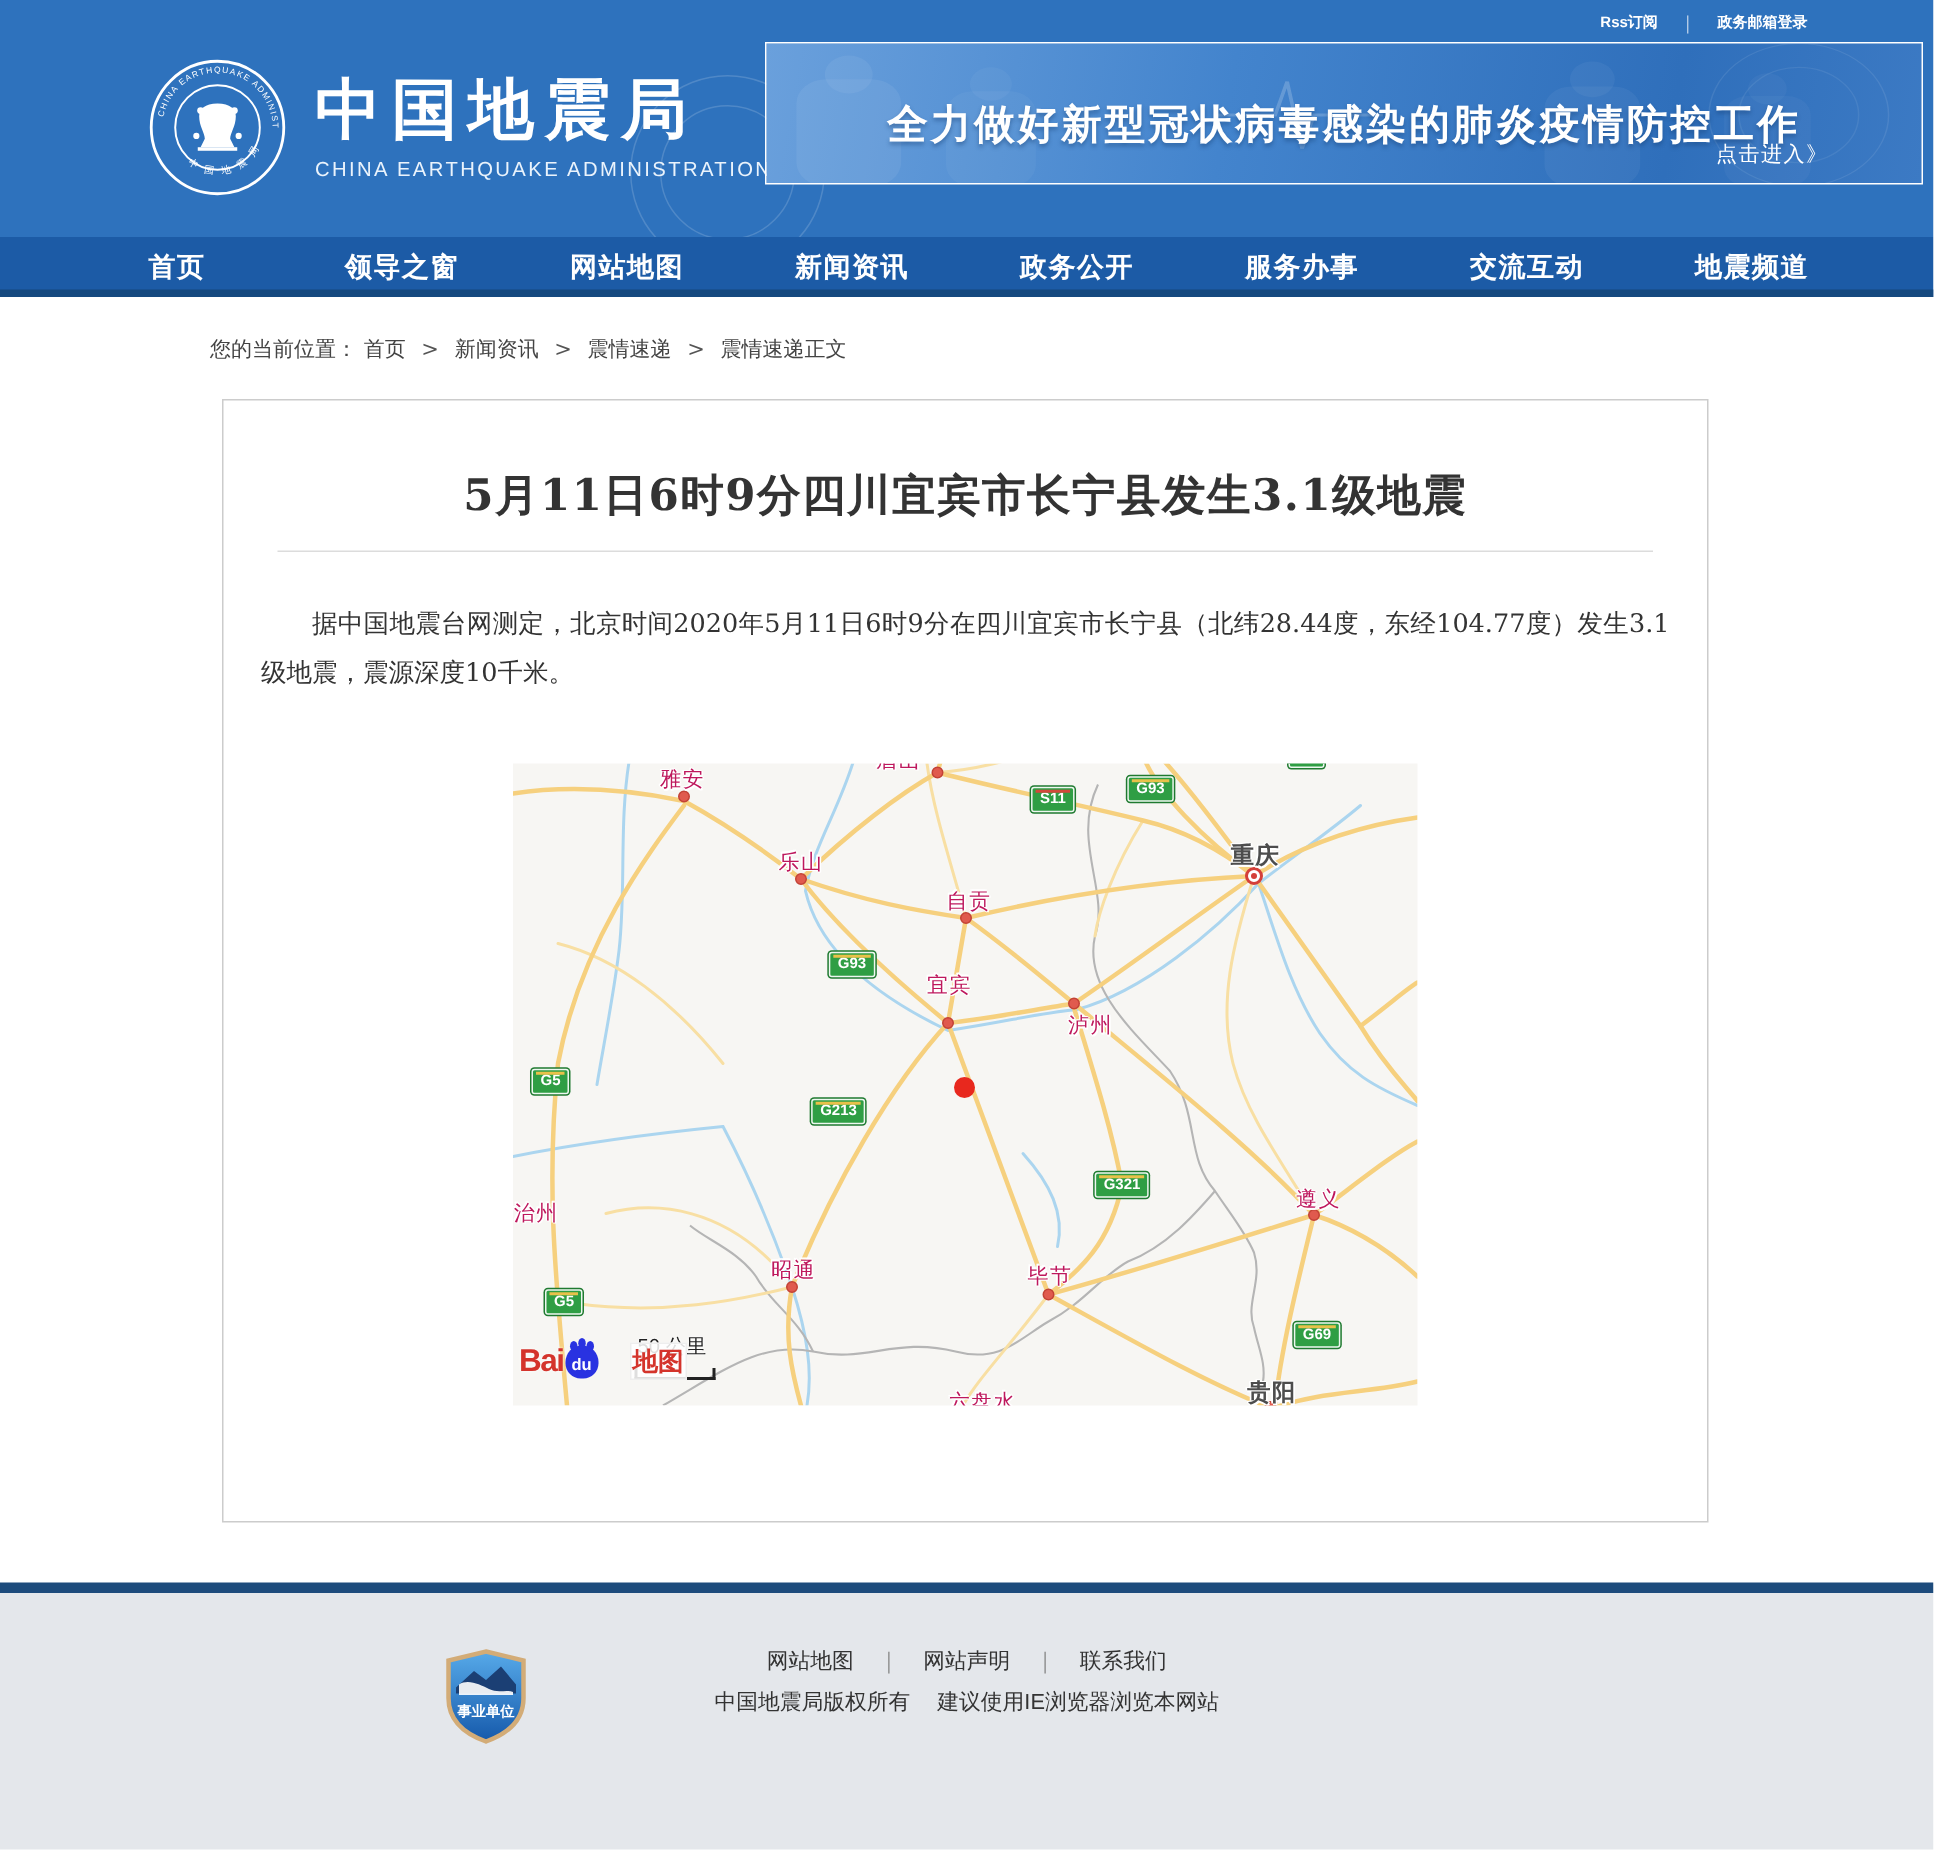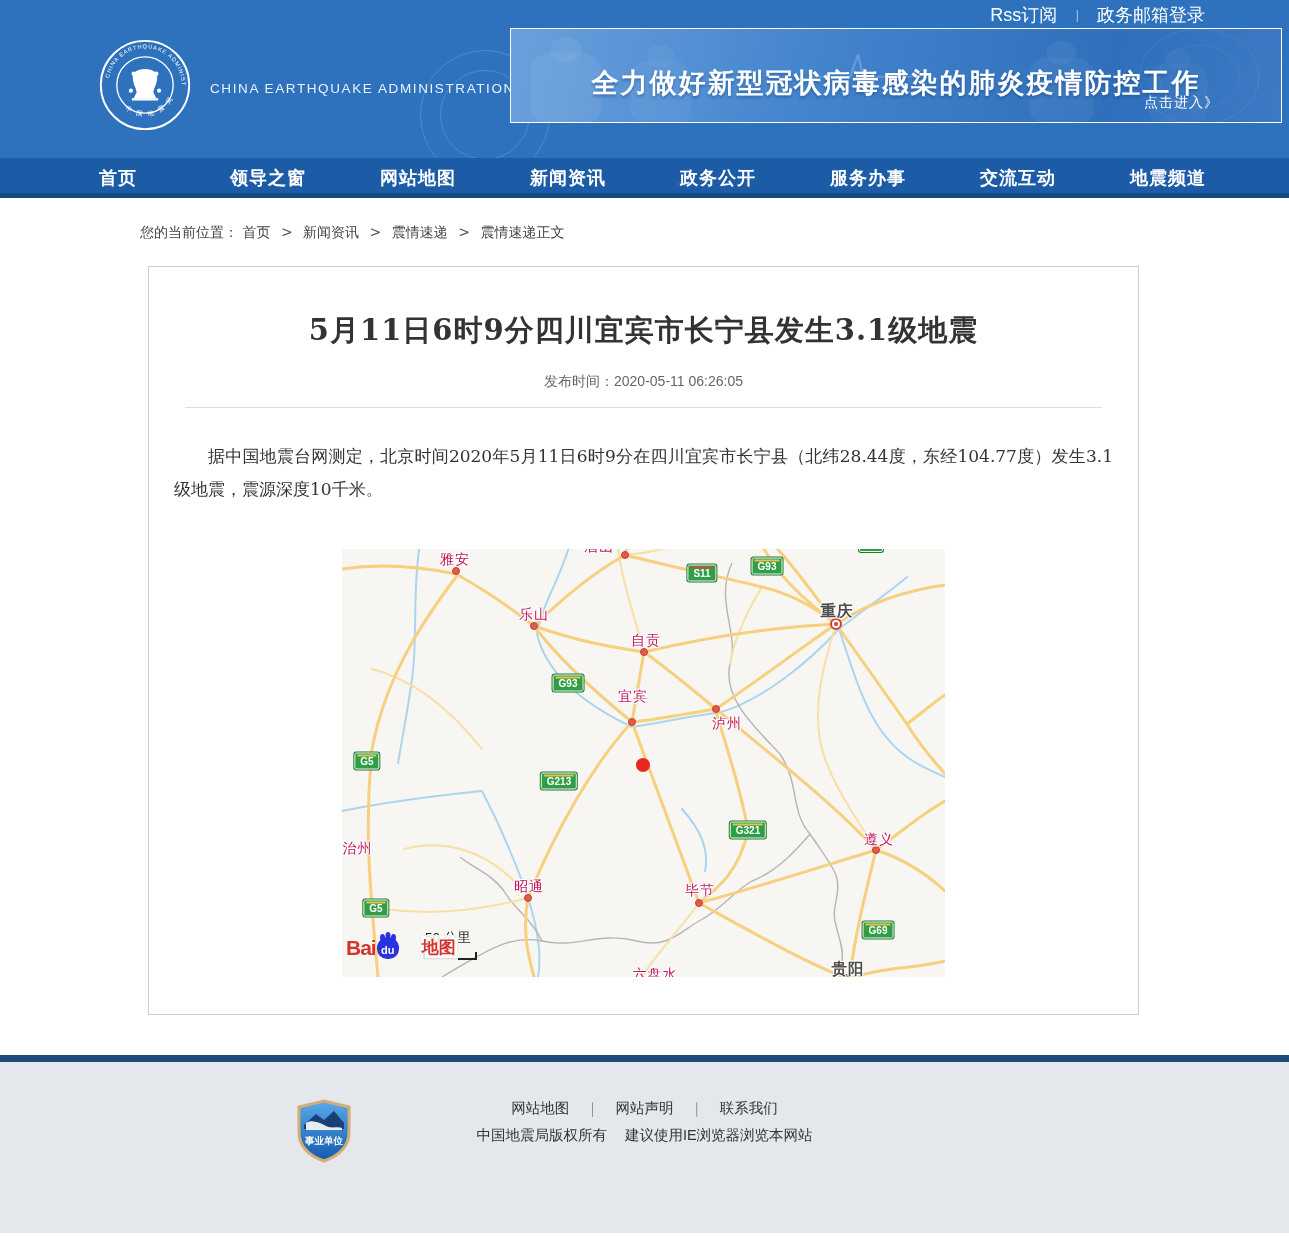--- a/index.html
+++ b/index.html
@@ -5,21 +5,21 @@
   * { margin:0; padding:0; box-sizing:border-box; }
   html,body { background:#fff; }
   body {
     width:1289px; height:1238px; position:relative; overflow:hidden;
     font-family:"Liberation Sans","DejaVu Sans",sans-serif; color:#333;
   }
   
   .site-top { position:relative; height:158px; background:#2e72bd; overflow:hidden; }
   .topbar { height:30px; display:flex; justify-content:flex-end; align-items:center;
             padding-right:84px; gap:14px; position:relative; z-index:5; }
-  .topbar a { color:#fff; font-size:18px; text-decoration:none; cursor:pointer; }
+  .topbar a { color:#fff; font-size:10px; text-decoration:none; cursor:pointer;font-weight:bold; }
   .topbar .sep { color:rgba(255,255,255,.75); font-size:12px; }
   .deco-circle { position:absolute; border:1px solid rgba(255,255,255,.16); border-radius:50%; }
   .logo-wrap { position:absolute; left:98px; top:38px; display:flex; align-items:center; z-index:4; }
   .seal { width:94px; height:94px; flex:0 0 auto; }
   .site-titles { margin-left:18px; color:#fff; }
   .site-cn { font-size:44px; font-weight:bold; letter-spacing:7px; line-height:1.1;
              font-family:"Liberation Sans","DejaVu Sans",sans-serif; }
   .site-en { font-size:13.5px; letter-spacing:1.6px; margin-top:6px; color:#eaf3fc; }
   
   .banner { position:absolute; left:510px; top:28px; width:772px; height:95px;
@@ -128,20 +128,21 @@
       <g fill="#fff">
         <path d="M50,33 c9,0 13,4 13,9 0,7 -4,12 -4,16 l3,6 h-24 l3,-6 c0,-4 -4,-9 -4,-16 0,-5 4,-9 13,-9 z"></path>
         <circle cx="38" cy="38" r="2.4"></circle>
           <circle cx="62" cy="38" r="2.4"></circle>
         <circle cx="35" cy="56" r="2.2"></circle>
           <circle cx="65" cy="56" r="2.2"></circle>
         <rect x="36" y="64" width="28" height="2.5"></rect>
       </g>
     </svg>
     <div class="site-titles">
+      <div class="site-cn">中国地震局</div>
       <div class="site-en">CHINA EARTHQUAKE ADMINISTRATION</div>
     </div>
   </div>
 
   <div class="banner">
     <svg class="people" viewBox="0 0 772 117" preserveAspectRatio="none">
       <rect x="20" y="30" width="70" height="90" rx="20" fill="rgba(255,255,255,.18)"></rect>
       <circle cx="55" cy="26" r="16" fill="rgba(255,255,255,.18)"></circle>
       <rect x="120" y="40" width="60" height="80" rx="18" fill="rgba(255,255,255,.12)"></rect>
       <circle cx="150" cy="34" r="14" fill="rgba(255,255,255,.12)"></circle>
@@ -175,21 +176,20 @@
   <span class="csep">&gt;</span>
   <a>新闻资讯</a>
   <span class="csep">&gt;</span>
   <a>震情速递</a>
   <span class="csep">&gt;</span>
   <a>震情速递正文</a>
 </div>
 
 <div class="article-box">
   <div class="a-title">5月11日6时9分四川宜宾市长宁县发生3.1级地震</div>
-  <div class="a-date">发布时间：2020-05-11 06:26:05</div>
   <hr class="a-hr">
   <p class="a-body">据中国地震台网测定，北京时间2020年5月11日6时9分在四川宜宾市长宁县（北纬28.44度，东经104.77度）发生3.1级地震，震源深度10千米。</p>
 
   <div class="map">
     <svg class="geo" width="603" height="428" viewBox="0 0 603 428">
 
       <g fill="none" stroke="#abd5ef" stroke-width="2" stroke-linecap="round">
         <path d="M228,-5 C218,30 200,55 195,85 C205,128 248,158 290,178 C330,172 352,166 376,164 C420,152 468,112 497,80 C520,62 545,45 565,28"></path>
         <path d="M497,80 C508,112 518,150 538,180 C556,206 575,216 603,228"></path>
         <path d="M0,262 C50,252 100,246 140,242 C160,280 174,314 186,349"></path>

